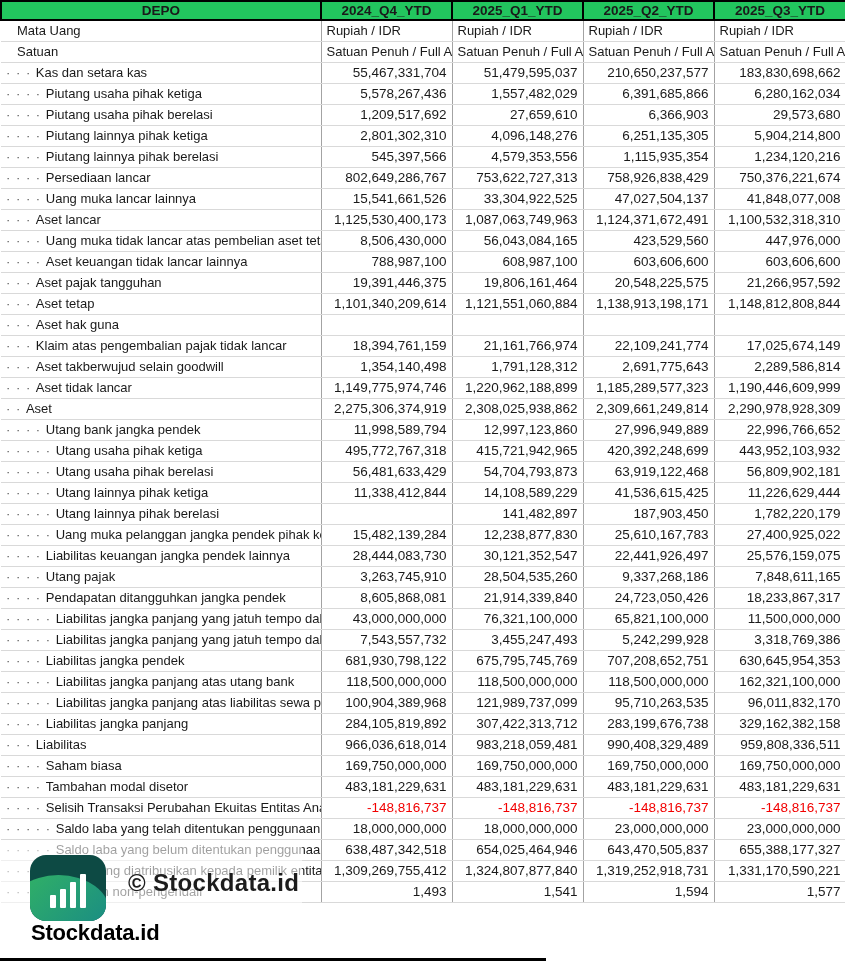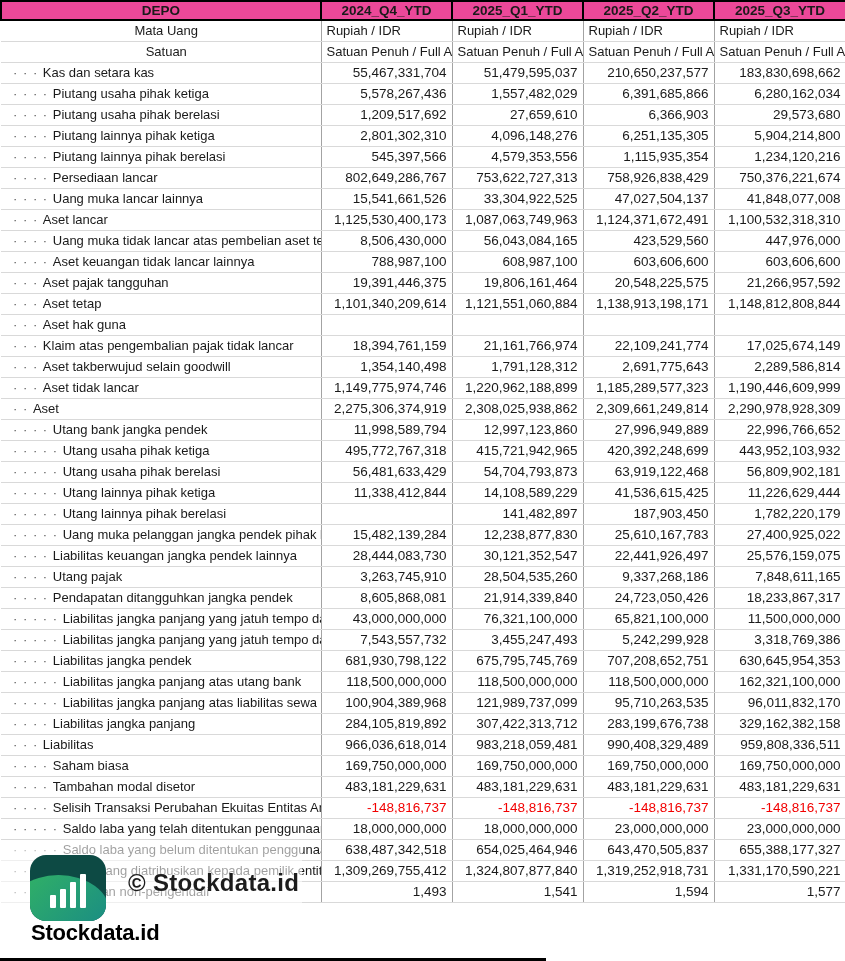--- a/index.html
+++ b/index.html
@@ -12,30 +12,30 @@
   col.c-label{width:320px;}
   col.c-data{width:131px;}
   col.c-data-last{width:132px;}
   th,td{
     padding:0 5px;white-space:nowrap;overflow:hidden;height:20px;
     font-size:13px;font-weight:400;line-height:20px;
   }
   
   tr.hdr-top th{
     border:2px solid #000;font-weight:700;font-size:13.5px;text-align:center;
-    height:17px;line-height:17px;background:#ec4899;
+    height:17px;line-height:17px;background:#22c55e;
   }
   
   tr.hdr-meta td{
     text-align:left;border-right:1px solid #a3a3a3;border-bottom:1px solid #d9d9d9;
   }
-  tr.hdr-meta td:first-child{padding-left:16px;text-align:center;}
+  tr.hdr-meta td:first-child{padding-left:16px;}
   
   td.lbl{
-    text-align:left;padding-left:12px;
+    text-align:left;padding-left:5px;
     border-right:1px solid #a3a3a3;border-bottom:1px solid #d9d9d9;
   }
   td.num{
     text-align:right;font-size:13.5px;
     border-right:1px solid #a3a3a3;border-bottom:1px solid #d9d9d9;
   }
   td.neg{color:#f20000;padding-left:8px;}
   span.dots{color:#595959;letter-spacing:1px;}
   
   .wm-fade{

